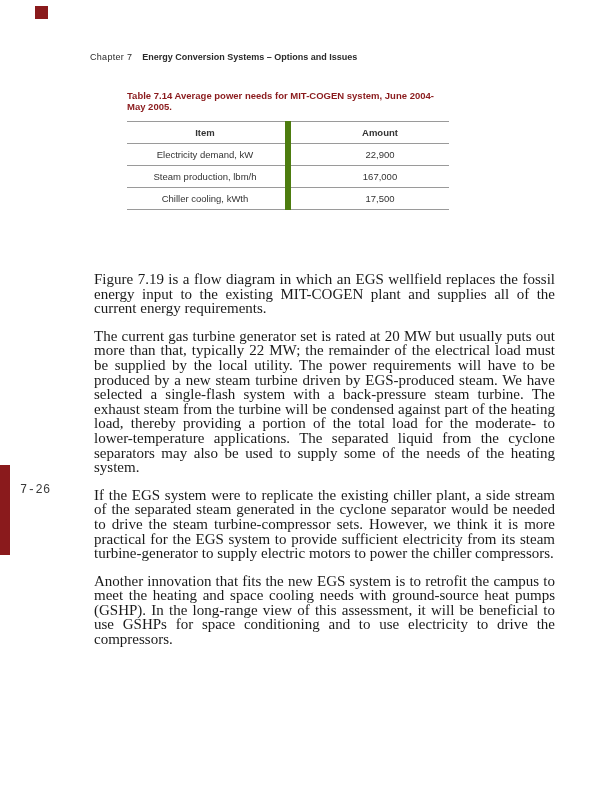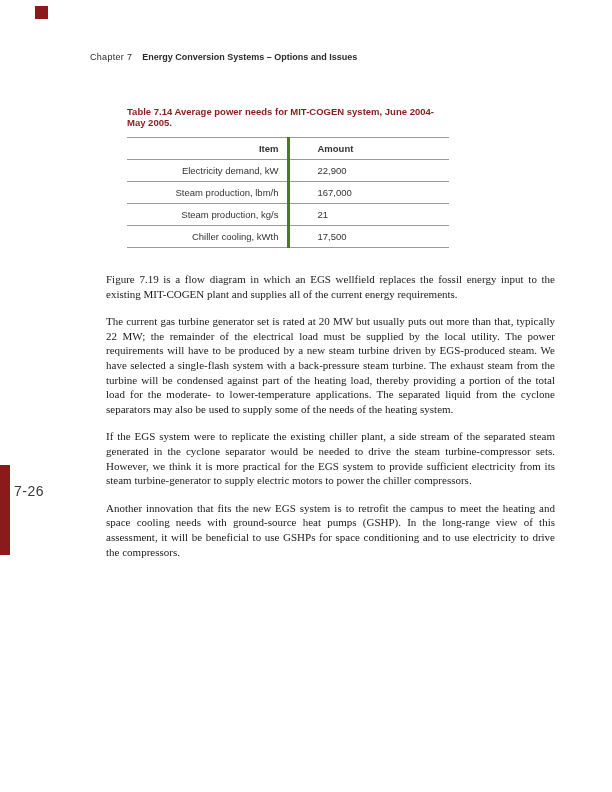--- a/index.html
+++ b/index.html
@@ -49,80 +49,80 @@
     position: absolute;
     left: 127px;
     top: 90px;
     width: 322px;
     font-family: "Liberation Sans", sans-serif;
   }
   .table-caption {
     color: var(--accent);
     font-size: 9.5px;
     font-weight: 700;
-    margin: 16px 0 9px 0;
+    margin: 0 0 9px 0;
   }
   table.power-table {
     width: 100%;
     border-collapse: collapse;
     font-size: 9.5px;
     color: #333333;
   }
   table.power-table th,
   table.power-table td {
     padding: 5px 8px 5px 6px;
     border-bottom: 1px solid #9a9a9a;
     vertical-align: middle;
     height: 10px;
   }
   table.power-table thead th {
     border-top: 1px solid #9a9a9a;
     font-weight: 700;
   }
   table.power-table .col-item {
     width: 50%;
-    text-align: right;
-    border-right: 3px solid #4d7c0f;
+    text-align: center;
+    border-right: 6px solid #4d7c0f;
   }
   table.power-table .col-amount {
     width: 50%;
-    text-align: left;
+    text-align: center;
     padding-left: 28px;
   }
 
   
   .body-text {
     position: absolute;
     left: 90px;
     top: 272px;
     width: 465px;
   }
   .body-text p {
-    margin: 0 0 13px 16px;
-    font-size: 11px;
+    margin: 0 0 13px 4px;
+    font-size: 15px;
     line-height: 14.6px;
     text-align: justify;
     color: #1a1a1a;
   }
 
   
   .side-bar {
     position: absolute;
     left: 0;
     top: 465px;
     width: 10px;
     height: 90px;
     background: var(--accent);
   }
   .page-number {
     position: absolute;
-    left: 14px;
+    left: 20px;
     top: 483px;
-    font-family: Liberation Sans, sans-serif;
-    font-size: 14px;
+    font-family: Liberation Mono, monospace;
+    font-size: 12px;
     letter-spacing: 0.5px;
     color: #3a3a3a;
   }
 </style>
 </head>
 <body>
 
 <div class="chapter-square"></div>
 
 <div class="running-header">
@@ -141,24 +141,20 @@
     <tbody>
       <tr>
         <td class="col-item">Electricity demand, kW</td>
         <td class="col-amount">22,900</td>
       </tr>
       <tr>
         <td class="col-item">Steam production, lbm/h</td>
         <td class="col-amount">167,000</td>
       </tr>
       <tr>
-        <td class="col-item">Steam production, kg/s</td>
-        <td class="col-amount">21</td>
-      </tr>
-      <tr>
         <td class="col-item">Chiller cooling, kWth</td>
         <td class="col-amount">17,500</td>
       </tr>
     </tbody>
   </table>
 </div>
 
 <div class="body-text">
   <p>Figure 7.19 is a flow diagram in which an EGS wellfield replaces the fossil energy input to the existing MIT-COGEN plant and supplies all of the current energy requirements.</p>
   <p>The current gas turbine generator set is rated at 20 MW but usually puts out more than that, typically 22 MW; the remainder of the electrical load must be supplied by the local utility. The power requirements will have to be produced by a new steam turbine driven by EGS-produced steam. We have selected a single-flash system with a back-pressure steam turbine. The exhaust steam from the turbine will be condensed against part of the heating load, thereby providing a portion of the total load for the moderate- to lower-temperature applications. The separated liquid from the cyclone separators may also be used to supply some of the needs of the heating system.</p>

